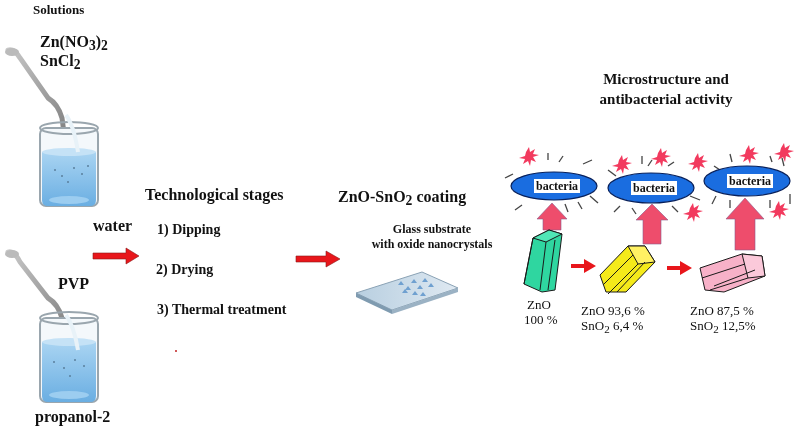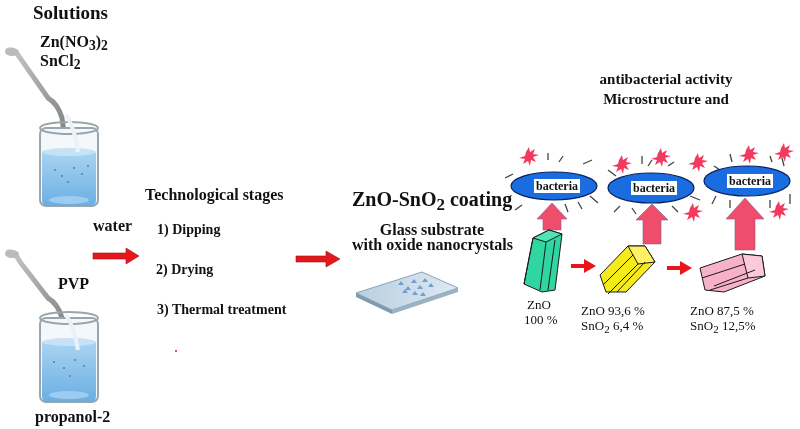--- a/index.html
+++ b/index.html
@@ -1,21 +1,21 @@
 <!DOCTYPE html>
 <html><head>
 <meta charset="utf-8">
 <style>
   html, body { margin: 0; padding: 0; background: #ffffff; }
   body { width: 800px; height: 429px; position: relative; overflow: hidden; font-family: "Liberation Serif", serif; color: #111; }
   .t { position: absolute; font-weight: bold; white-space: nowrap; }
-  .title { font-size: 19px; }
+  .title { font-size: 13px; }
   .chem { font-size: 16px; }
   .stage { font-size: 14px; }
-  .sub { font-size: 16px; text-align: center; line-height: 15px; }
+  .sub { font-size: 12px; text-align: center; line-height: 15px; }
   .comp { font-size: 13px; font-weight: normal; line-height: 15px; }
   sub.s { font-size: 0.85em; vertical-align: -0.25em; }
   svg { position: absolute; left: 0; top: 0; }
 </style>
 </head>
 <body>
 
 <svg width="800" height="429" viewBox="0 0 800 429">
   <defs>
     <linearGradient id="liq" x1="0" y1="0" x2="0" y2="1">
@@ -170,29 +170,29 @@
 <div class="t chem" style="left:40px;top:52px;"><span>SnCl</span><sub class="s">2</sub></div>
 <div class="t chem" style="left:53px;top:217px;margin-left:40px;">water</div>
 <div class="t chem" style="left:58px;top:275px;">PVP</div>
 <div class="t chem" style="left:35px;top:408px;">propanol-2</div>
 
 <div class="t" style="left:145px;top:186px;font-size:16px;font-family:Liberation Serif, serif;">Technological stages</div>
 <div class="t stage" style="left:157px;top:222px;">1) Dipping</div>
 <div class="t stage" style="left:156px;top:262px;">2) Drying</div>
 <div class="t stage" style="left:157px;top:302px;">3) Thermal treatment</div>
 
-<div class="t" style="left:352px;top:188px;font-size:20px;"><span>ZnO-SnO</span><sub class="s">2</sub><span> coating</span></div>
+<div class="t" style="left:338px;top:188px;font-size:16px;"><span>ZnO-SnO</span><sub class="s">2</sub><span> coating</span></div>
 <div class="t sub" style="left:352px;top:222px;width:160px;">
   <div>Glass substrate</div>
   <div>with oxide nanocrystals</div>
 </div>
 
 <div class="t" style="left:566px;top:69px;width:200px;text-align:center;font-size:15px;line-height:20px;">
+  <div>Microstructure and</div>
   <div>antibacterial activity</div>
-  <div>Microstructure and</div>
 </div>
 
 <div class="t" style="left:534px;top:179px;background:#fff;font-size:12px;padding:0 2px;line-height:14px;">bacteria</div>
 <div class="t" style="left:631px;top:181px;background:#fff;font-size:12px;padding:0 2px;line-height:14px;">bacteria</div>
 <div class="t" style="left:727px;top:174px;background:#fff;font-size:12px;padding:0 2px;line-height:14px;">bacteria</div>
 
 <div class="t comp" style="left:524px;top:297px;text-align:center;width:30px;">
   <div>ZnO</div>
   <div>100 %</div>
 </div>

